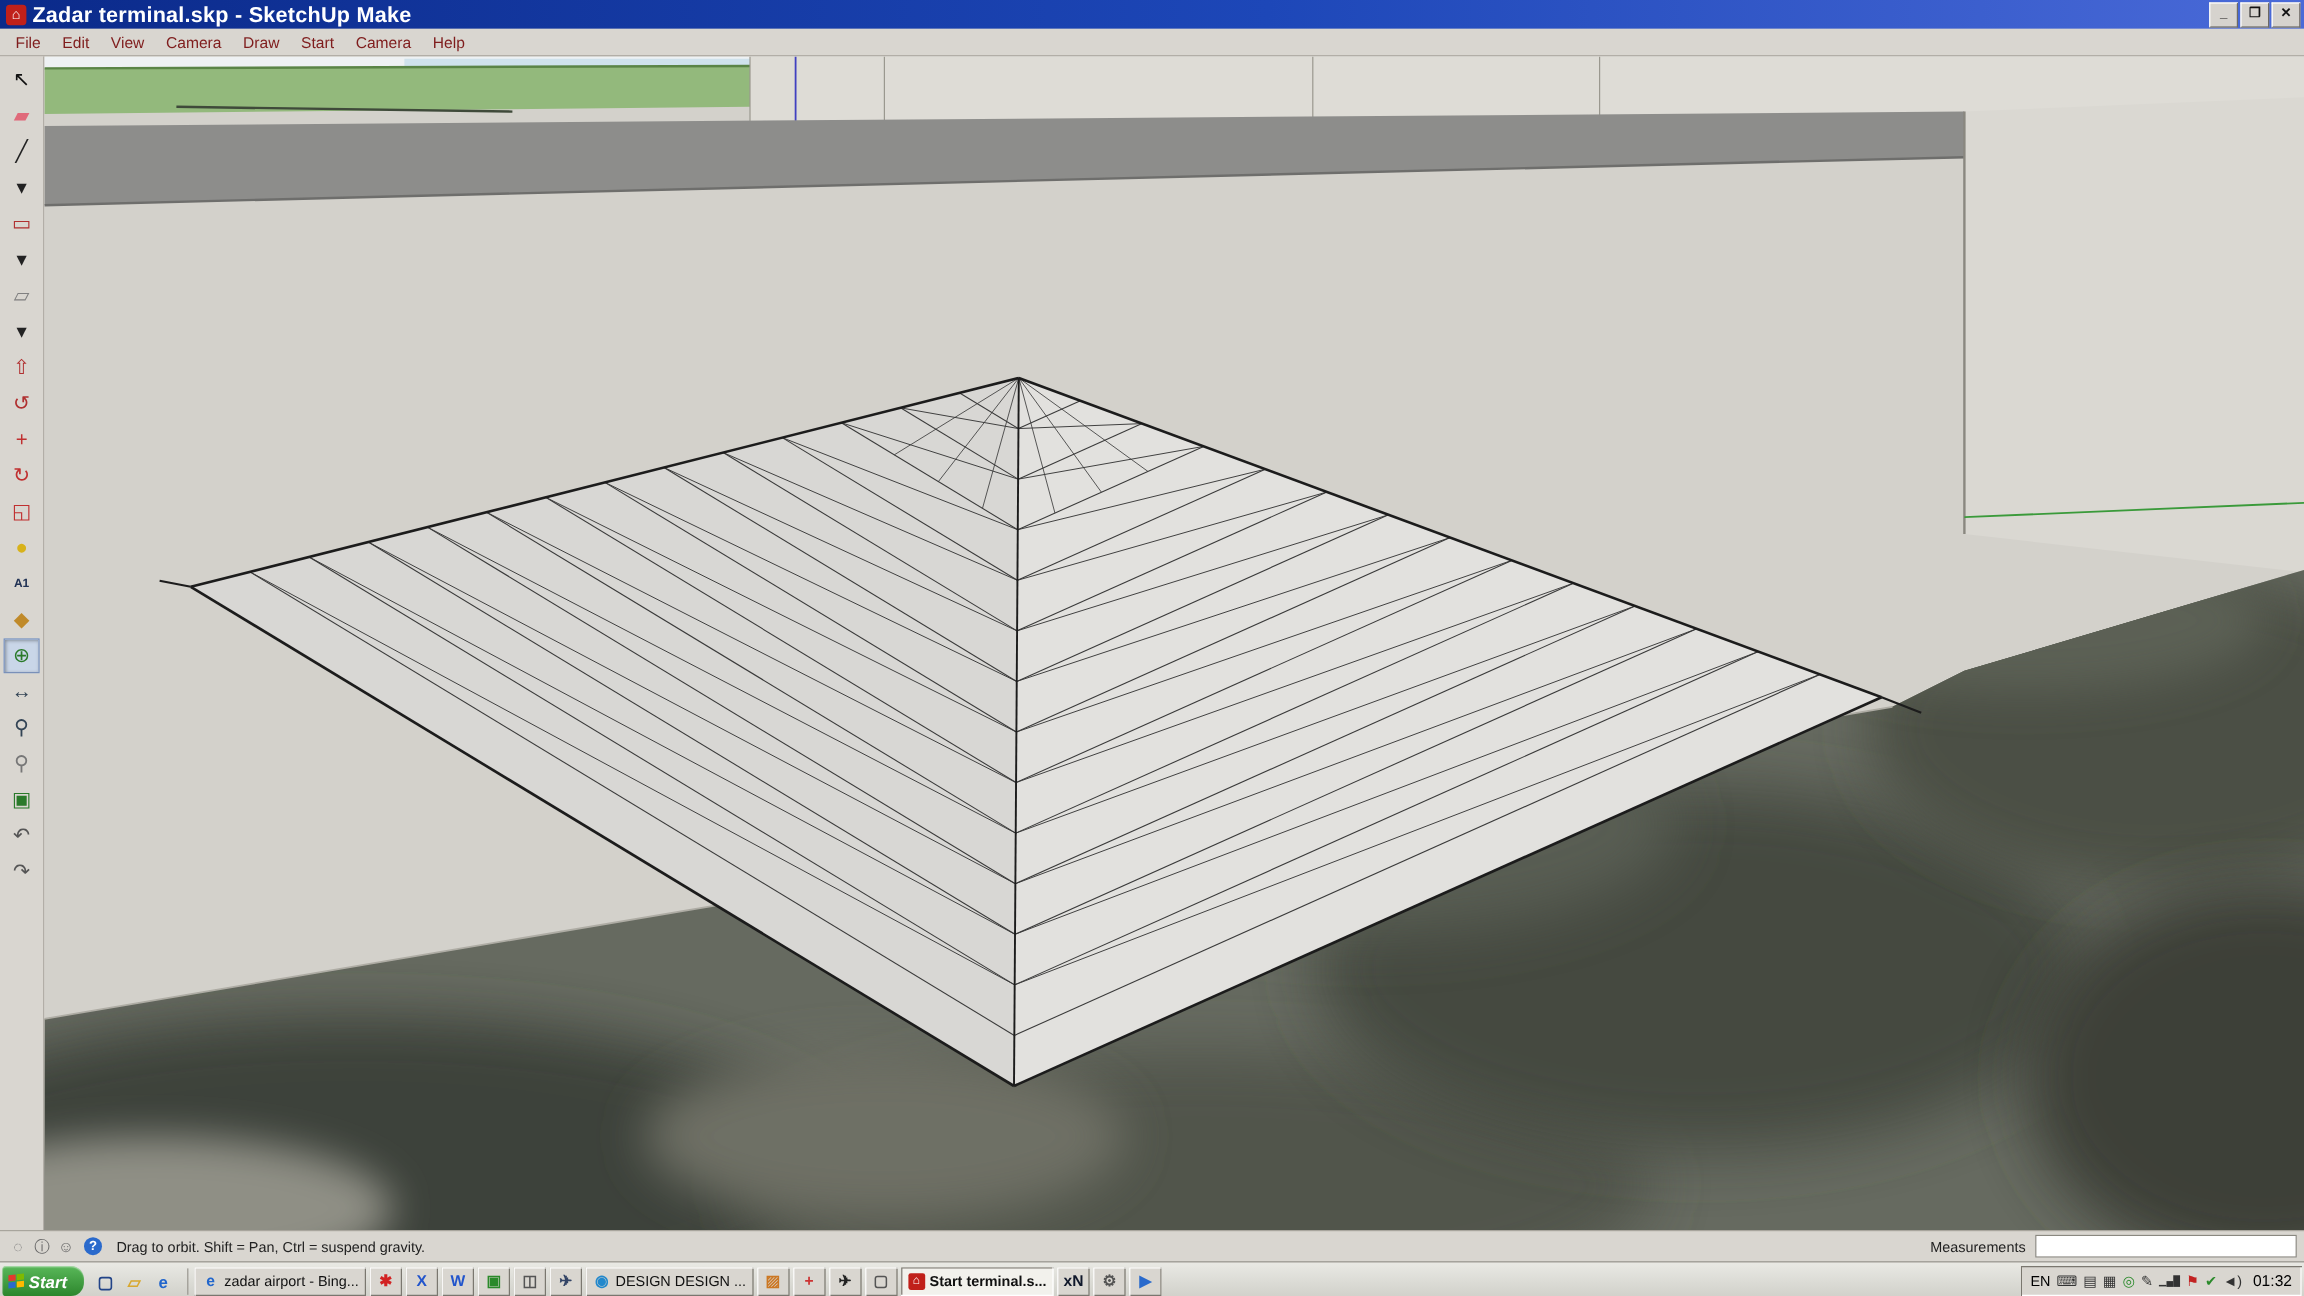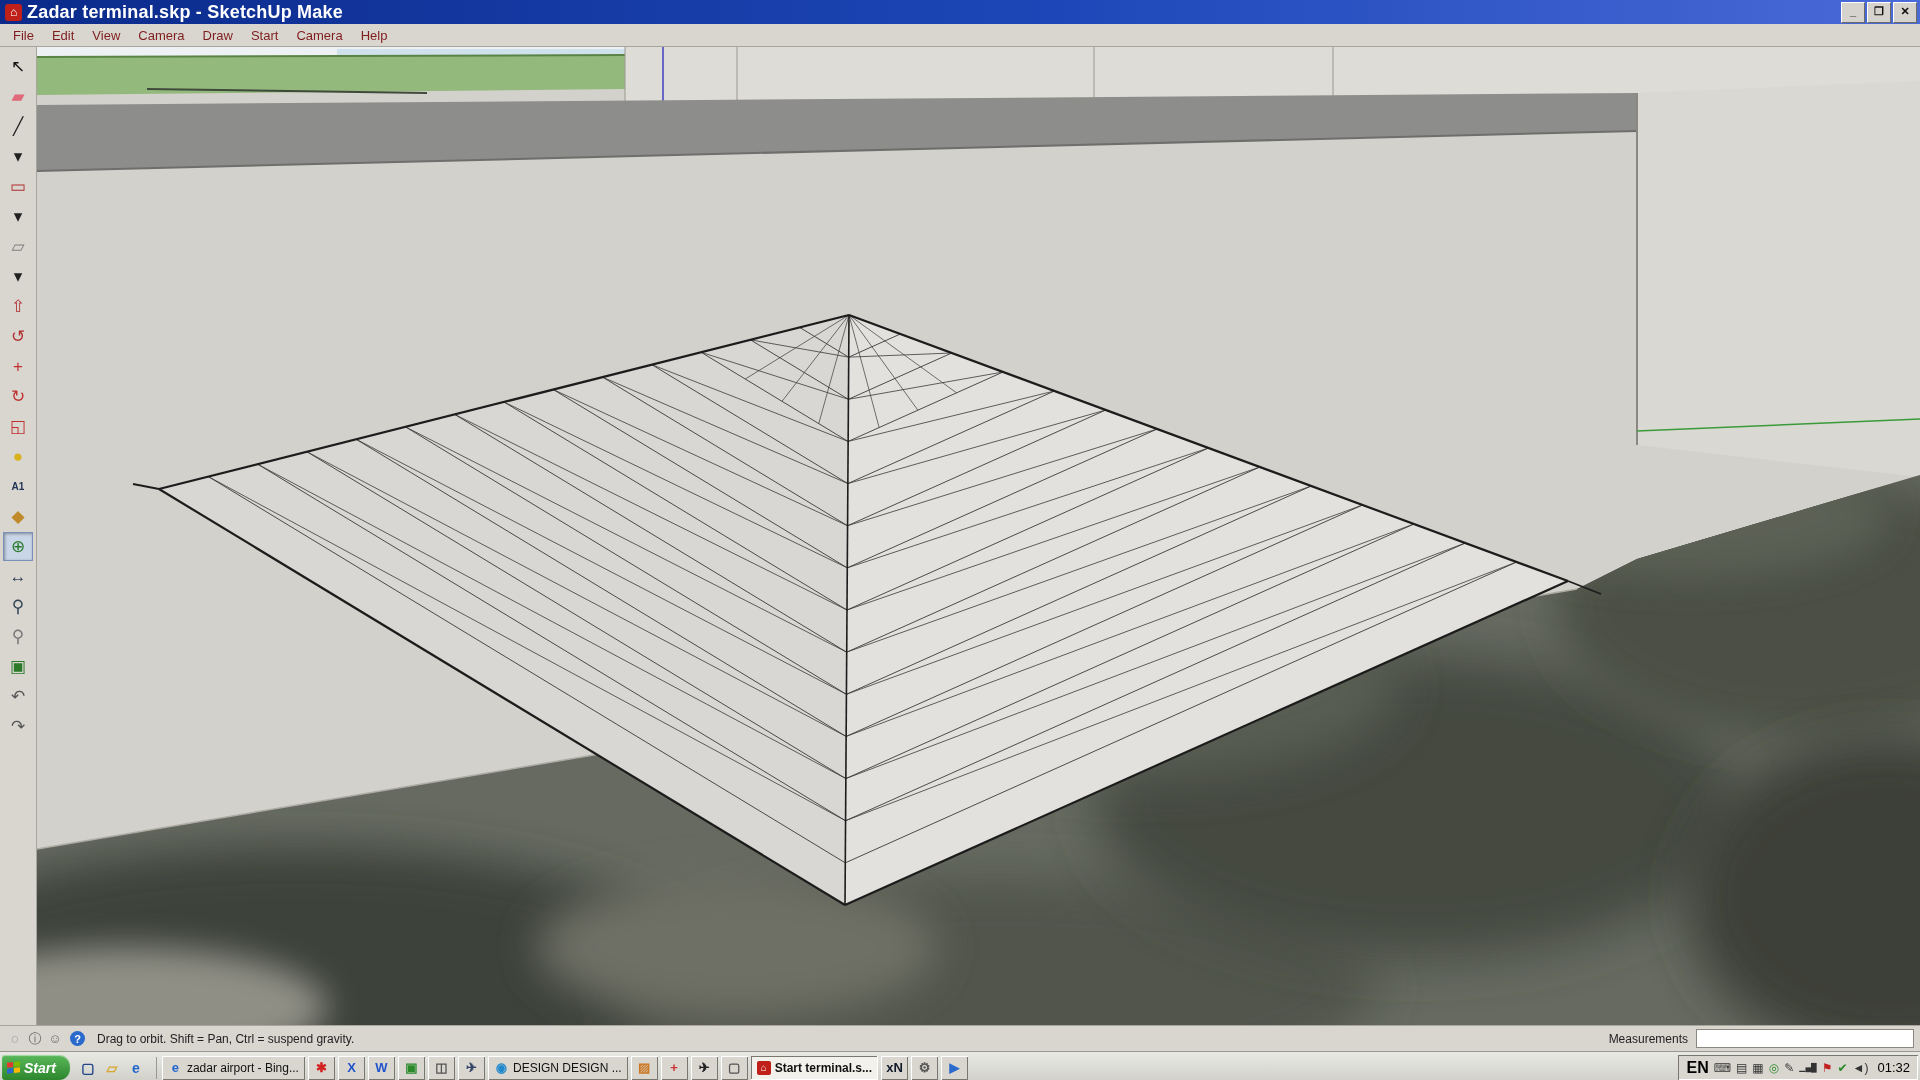--- a/index.html
+++ b/index.html
@@ -48,21 +48,21 @@
   .ql .qbtn{width:22px;height:22px;display:flex;align-items:center;justify-content:center;font-size:14px;}
   .tb-divider{width:1px;height:22px;background:#9a978f;margin:0 2px;}
   .tbtn{height:24px;background:#d9d6d0;box-shadow:inset 1px 1px 0 #fff, inset -1px -1px 0 #7a776f;display:flex;align-items:center;
         gap:4px;padding:0 6px;font-size:12px;color:#111;max-width:160px;white-space:nowrap;overflow:hidden;}
   .tbtn.active{background:#f2f1ec;box-shadow:inset -1px -1px 0 #fff, inset 1px 1px 0 #7a776f;font-weight:bold;}
   .tbtn .ticon{font-size:13px;font-weight:bold;display:inline-flex;width:15px;justify-content:center;}
   .tbtn .chip{width:14px;height:14px;background:#c0201a;border-radius:2px;color:#fff;font-size:10px;display:flex;align-items:center;justify-content:center;}
   .tray{margin-left:auto;height:25px;display:flex;align-items:center;gap:5px;padding:0 8px;box-shadow:inset 1px 1px 0 #7a776f, inset -1px -1px 0 #fff;
         background:#d9d6d0;font-size:12px;}
   .tray-icon{font-size:12px;color:#333;line-height:1;}
-  .tray-lang{font-weight:bold;font-size:16px;text-align:right;}
+  .tray-lang{font-weight:normal;font-size:12px;text-align:right;}
   .tray-time{font-size:13px;margin-left:4px;}
 </style>
 </head>
 <body>
 
 <div class="titlebar" data-name="title-bar">
   <div class="app-icon" data-name="sketchup-logo-icon">⌂</div>
   <div class="title-text" data-name="window-title">Zadar terminal.skp - SketchUp Make</div>
   <div class="win-controls" data-name="window-controls">
     <div class="win-btn" data-name="minimize-button">_</div>

